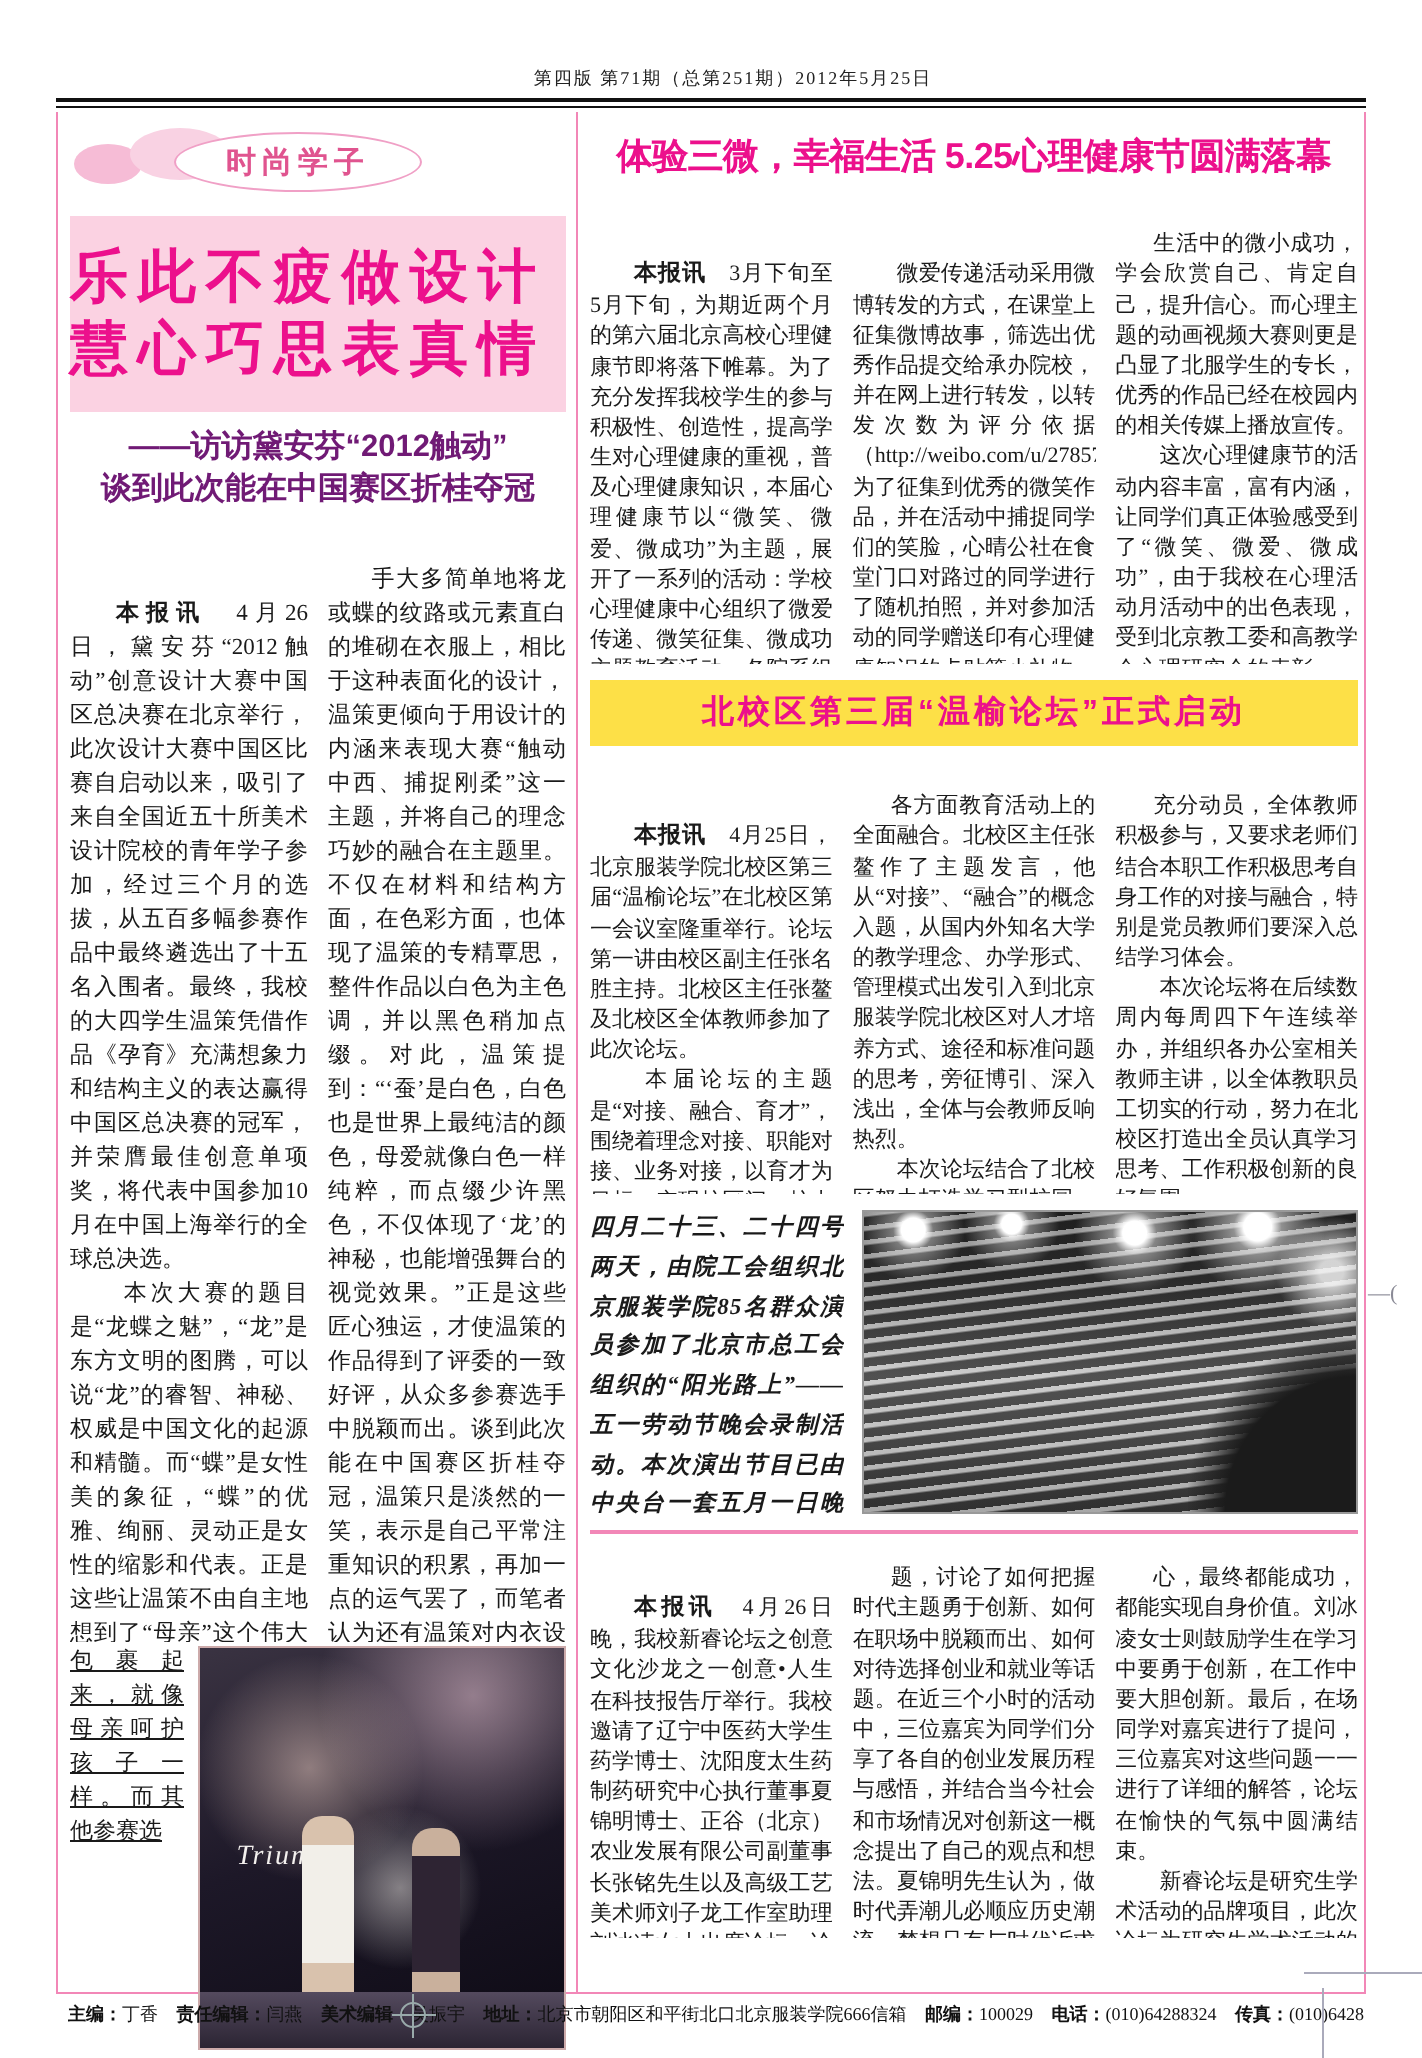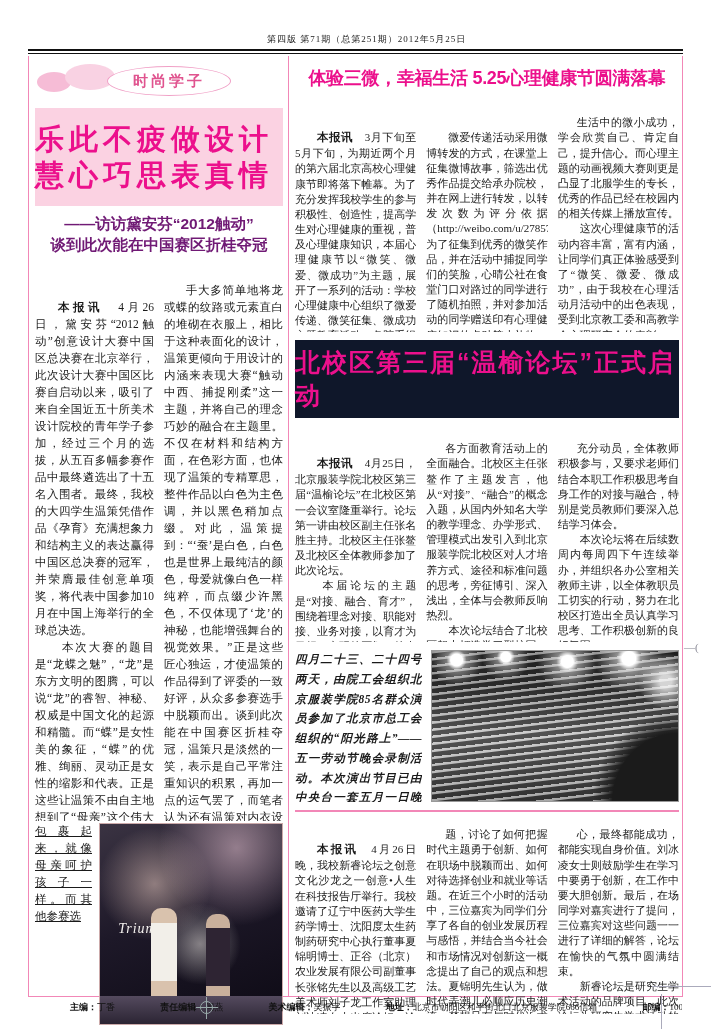--- a/index.html
+++ b/index.html
@@ -19,21 +19,21 @@
   .frameR { left:682px; top:56px; height:940px; }
   .divider { left:288px; top:56px; height:940px; }
   .footrule { left:28px; top:996px; width:655px; border-top:1.5px solid #f287b7; }
 
   
   .leftcol { left:35px; top:62px; width:248px; }
   .badge { position:relative; height:42px; }
   .blob { position:absolute; border-radius:50%; background:#f6bcd6; }
   .blob1 { left:2px; top:10px; width:34px; height:20px; }
   .blob2 { left:30px; top:2px; width:50px; height:26px; background:#f9d2e3; }
-  .badge-oval { position:absolute; left:72px; top:4px; width:124px; height:30px;
+  .badge-oval { position:absolute; left:52px; top:4px; width:124px; height:30px;
     border:1.5px solid #f0a0c6; border-radius:50%; background:#fff;
     display:flex; align-items:center; justify-content:center; }
   .badge-text { color:#e0548f; font-size:15px; font-weight:bold;
     font-family:"Liberation Sans",sans-serif; letter-spacing:3px; }
   .bigbox { margin-top:4px; background:#fbd2e2; padding:13px 0 12px;
     }
   .bigbox div { color:#ec108c; font-size:29px; font-weight:bold;
     font-family:"Liberation Sans",sans-serif; letter-spacing:5px; line-height:1.25; }
   .subtt { margin-top:7px; text-align:center; color:#701a75; font-size:15.5px;
     font-weight:bold; line-height:1.4; font-family:"Liberation Sans",sans-serif; }
@@ -79,39 +79,39 @@
   .p2dark { position:absolute; right:0; bottom:0; width:34%; height:58%;
     background:radial-gradient(ellipse at 100% 100%, #1b1b1b 55%, transparent 72%); }
 
   
   .rightcol { left:295px; top:58px; width:384px; }
   .h1 { text-align:center; color:#ec108c; font-weight:bold; font-size:18px;
     letter-spacing:-0.3px; white-space:nowrap; margin:8px 0 10px;
     font-family:"Liberation Sans",sans-serif; }
   .body1 { height:232px; gap:10px; }
   .body1 .col, .body2 .col, .body3 .col { font-size:11px; line-height:1.38; }
-  .band { margin-top:8px; background:#0f172a; padding:6px 0;
-    color:#ec108c; font-size:25px; font-weight:bold; letter-spacing:2px;
+  .band { margin-top:8px; background:#fde047; text-align:center; padding:6px 0;
+    color:#ec108c; font-size:16px; font-weight:bold; letter-spacing:2px;
     font-family:"Liberation Sans",sans-serif; }
   .body2 { margin-top:8px; height:216px; gap:10px; }
   .caprow { display:flex; gap:9px; margin-top:8px; height:152px; }
   .caption { width:127px; font-size:11.5px; font-style:italic; font-weight:bold;
     line-height:1.72; text-align:justify; overflow:hidden; letter-spacing:0.5px; }
   .photo2 { flex:1; }
   .midrule { margin-top:8px; border-top:2.5px solid #f287b7; }
   .h3 { text-align:center; color:#e7173f; font-weight:bold; font-size:18.5px;
     letter-spacing:1px; margin:9px 0 9px; white-space:nowrap;
     font-family:"Liberation Sans",sans-serif; }
   .body3 { height:202px; gap:10px; }
 
   
   .footer { left:34px; top:1001px; width:648px; font-size:9px; white-space:nowrap;
     overflow:hidden; color:#111; }
   .footer b { font-family:"Liberation Sans",sans-serif; }
-  .fitem { margin-right:7px;margin-left:36px; }
+  .fitem { margin-right:7px; }
 
   
   .regmark { left:196px; top:997px; width:22px; height:22px; }
   .regmark .c { position:absolute; left:4px; top:4px; width:13px; height:13px;
     border:1px solid #9aa; border-radius:50%; }
   .regmark .h { position:absolute; left:0; top:10px; width:22px; border-top:1px solid #9aa; }
   .regmark .v { position:absolute; left:10px; top:0; height:22px; border-left:1px solid #9aa; }
   .cornerH { left:652px; top:986px; width:59px; border-top:1px solid #aab; }
   .cornerV { left:661px; top:994px; height:35px; border-left:1px solid #aab; }
   .foldmark { left:684px; top:641px; color:#8a8a96; font-size:11px; }

